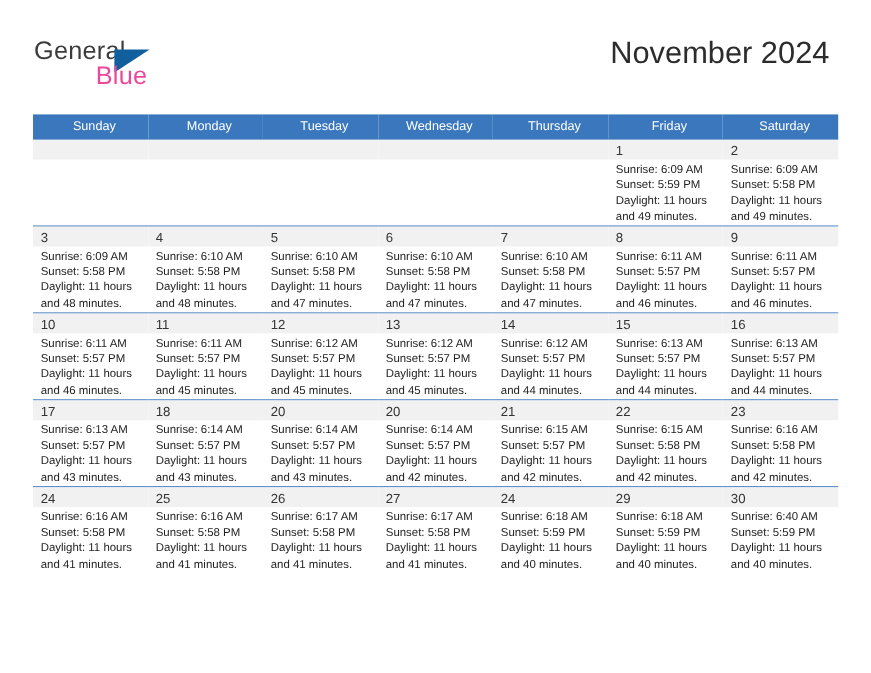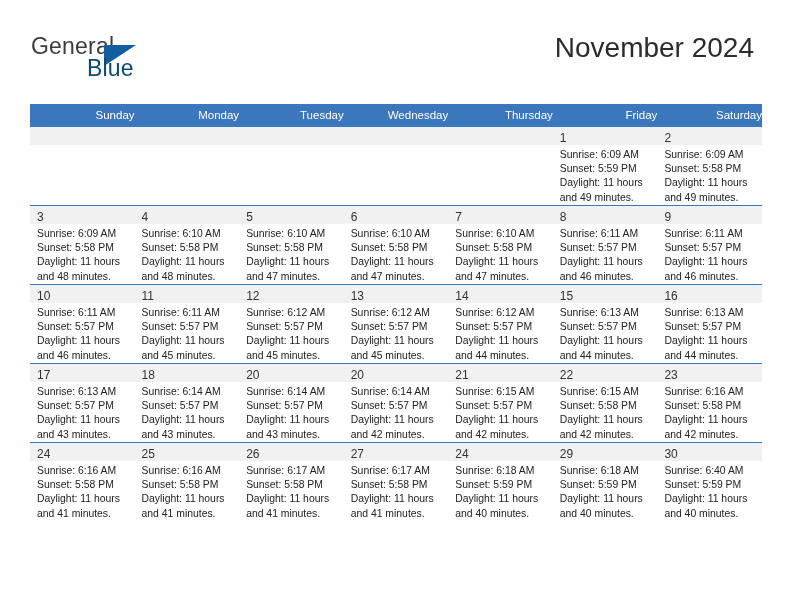--- a/index.html
+++ b/index.html
@@ -44,21 +44,21 @@
     letter-spacing: 0.2px;
     color: #3c3c3c;
     font-family: "Liberation Sans", sans-serif;
   }
   .logo-blue {
     position: absolute;
     left: 56px;
     top: 22px;
     font-size: 23px;
     letter-spacing: 0.2px;
-    color: #0c4a6e;
+    color: #ec4899;
     font-family: "Liberation Sans", sans-serif;
   }
   .logo-triangle {
     position: absolute;
     left: 73px;
     top: 12px;
     width: 0;
     height: 0;
     border-left: 32px solid #125f9e;
     border-bottom: 21px solid transparent;
@@ -88,21 +88,21 @@
     top: 104px;
     width: 732px;
     border-collapse: collapse;
     table-layout: fixed;
   }
   .calendar th {
     background: #3a77bd;
     color: #ffffff;
     font-size: 11.5px;
     font-weight: normal;
-    text-align: right;
+    text-align: center;
     padding: 5px 0 5px 7px;
     height: 11px;
     border: none;
   }
   .calendar td {
     vertical-align: top;
     padding: 0;
     border-top: 1px solid #3a77bd;
     background: #ffffff;
     height: 79px;

